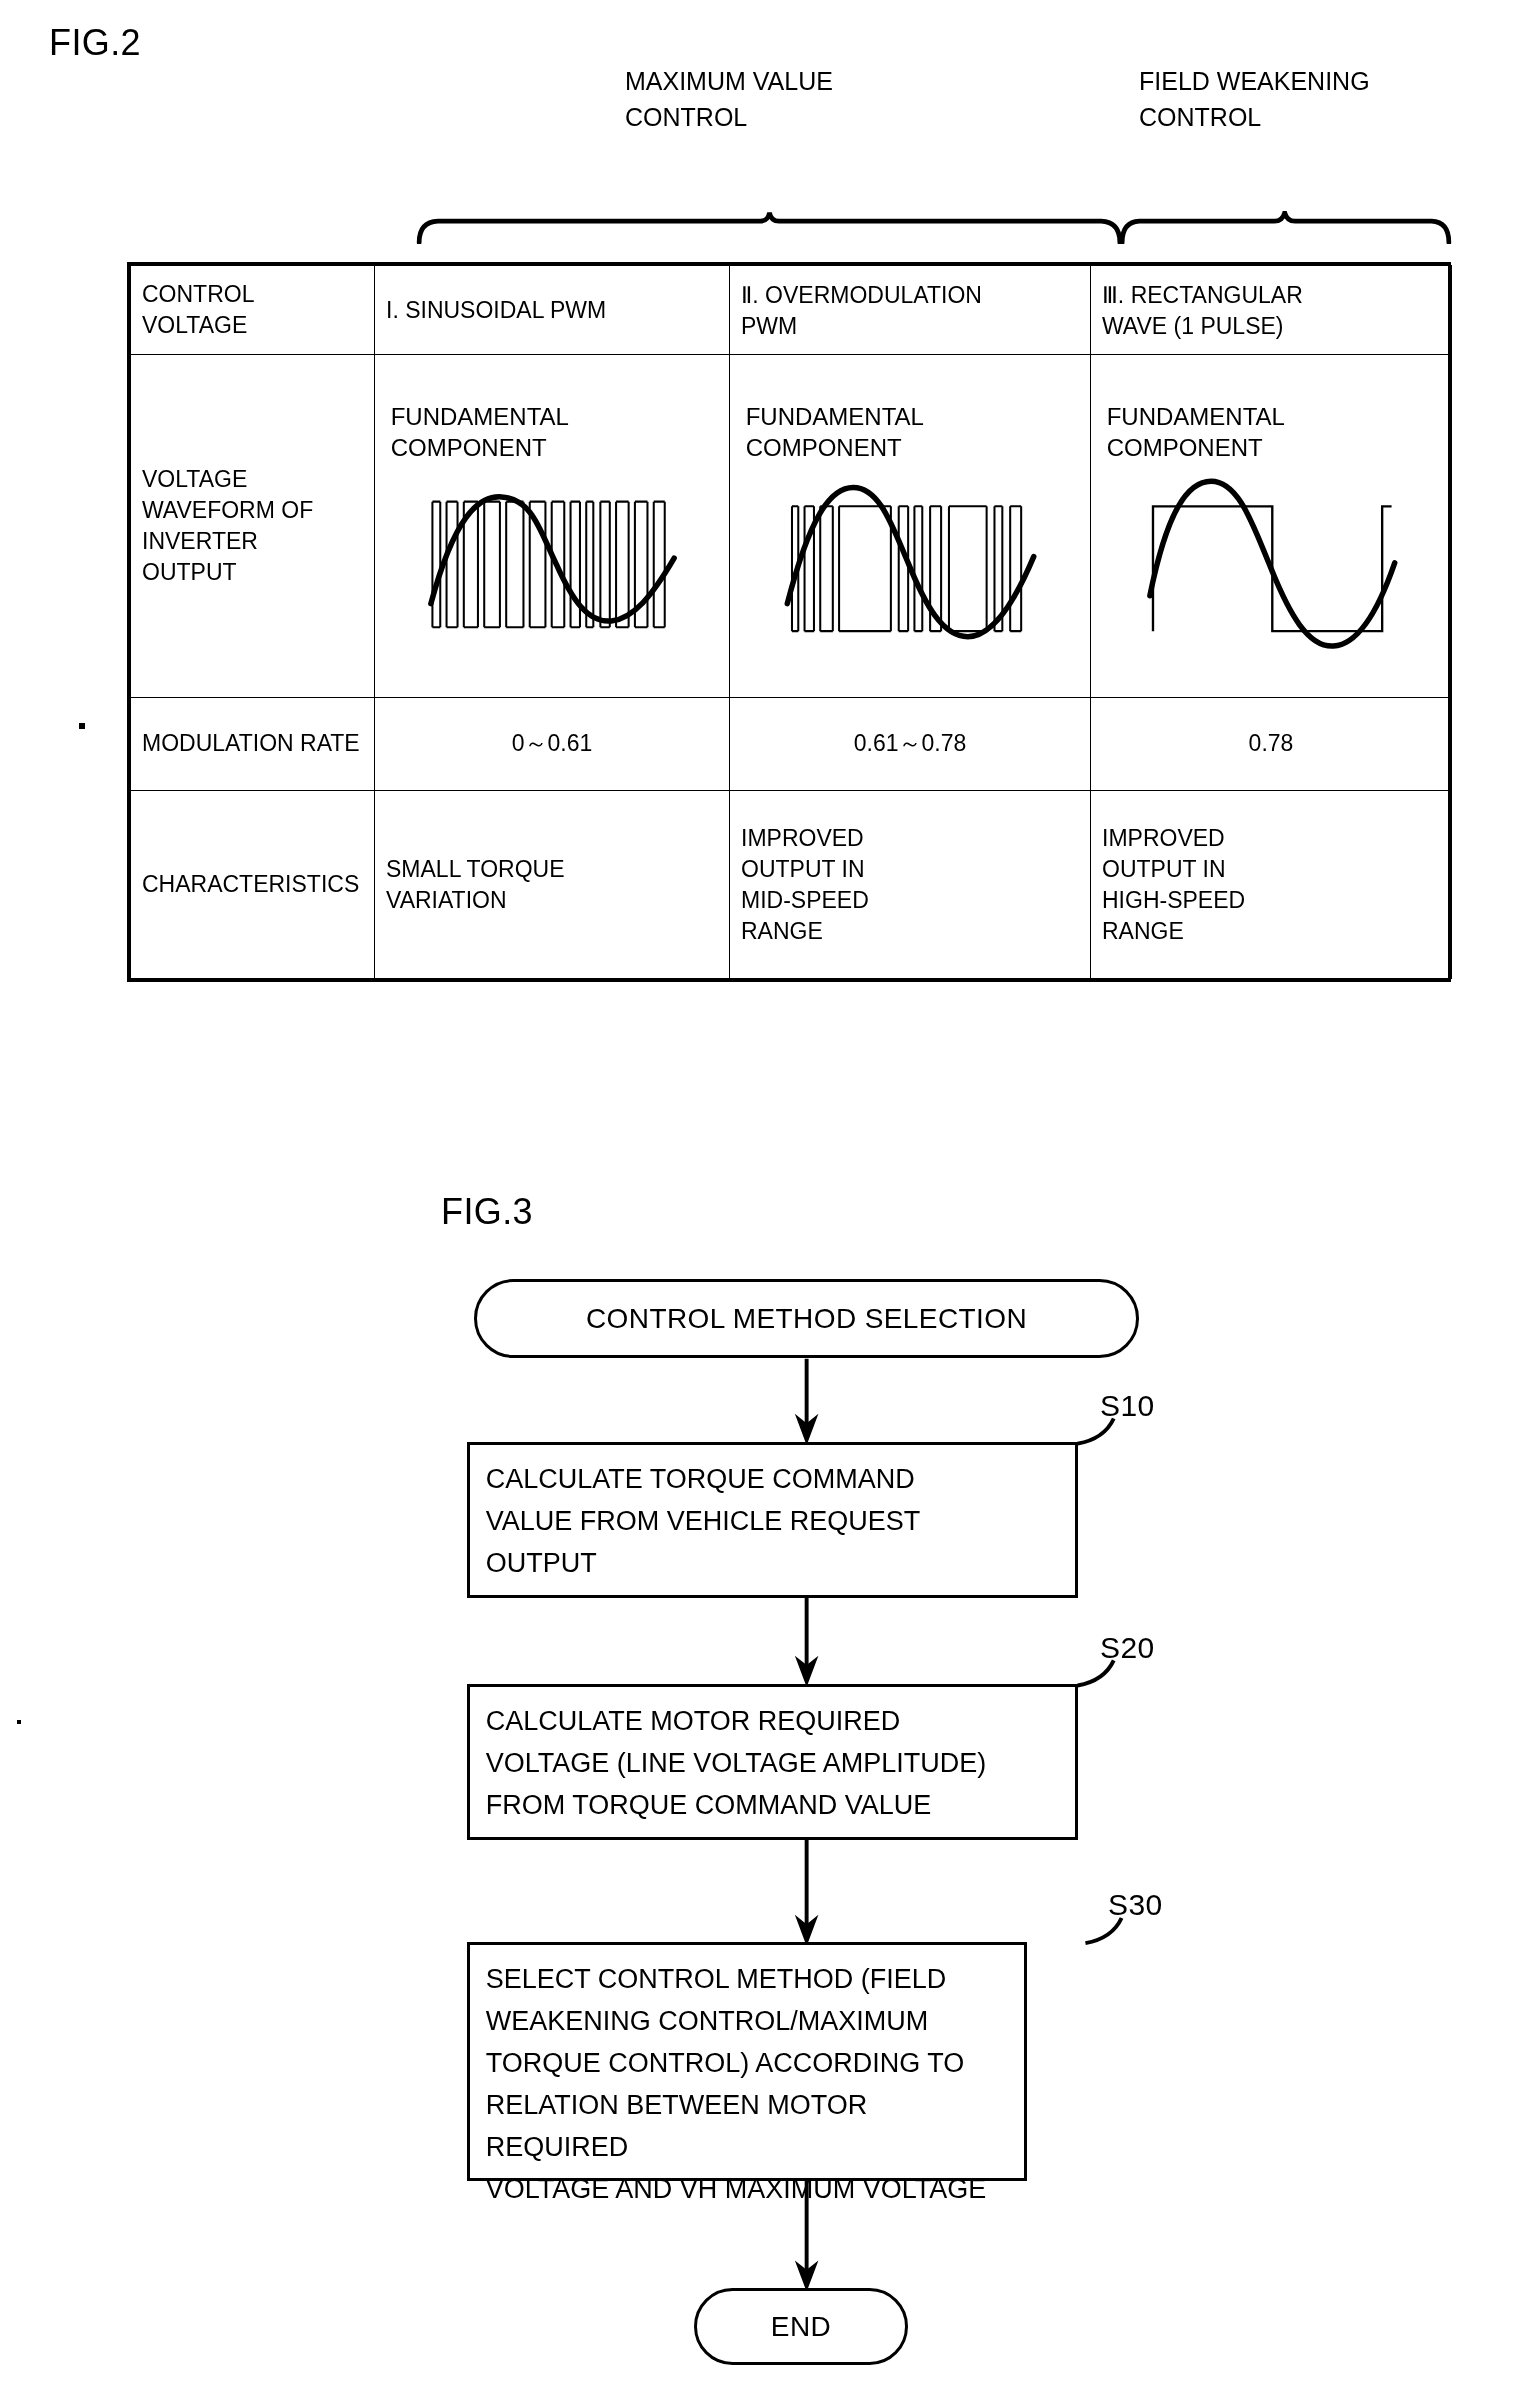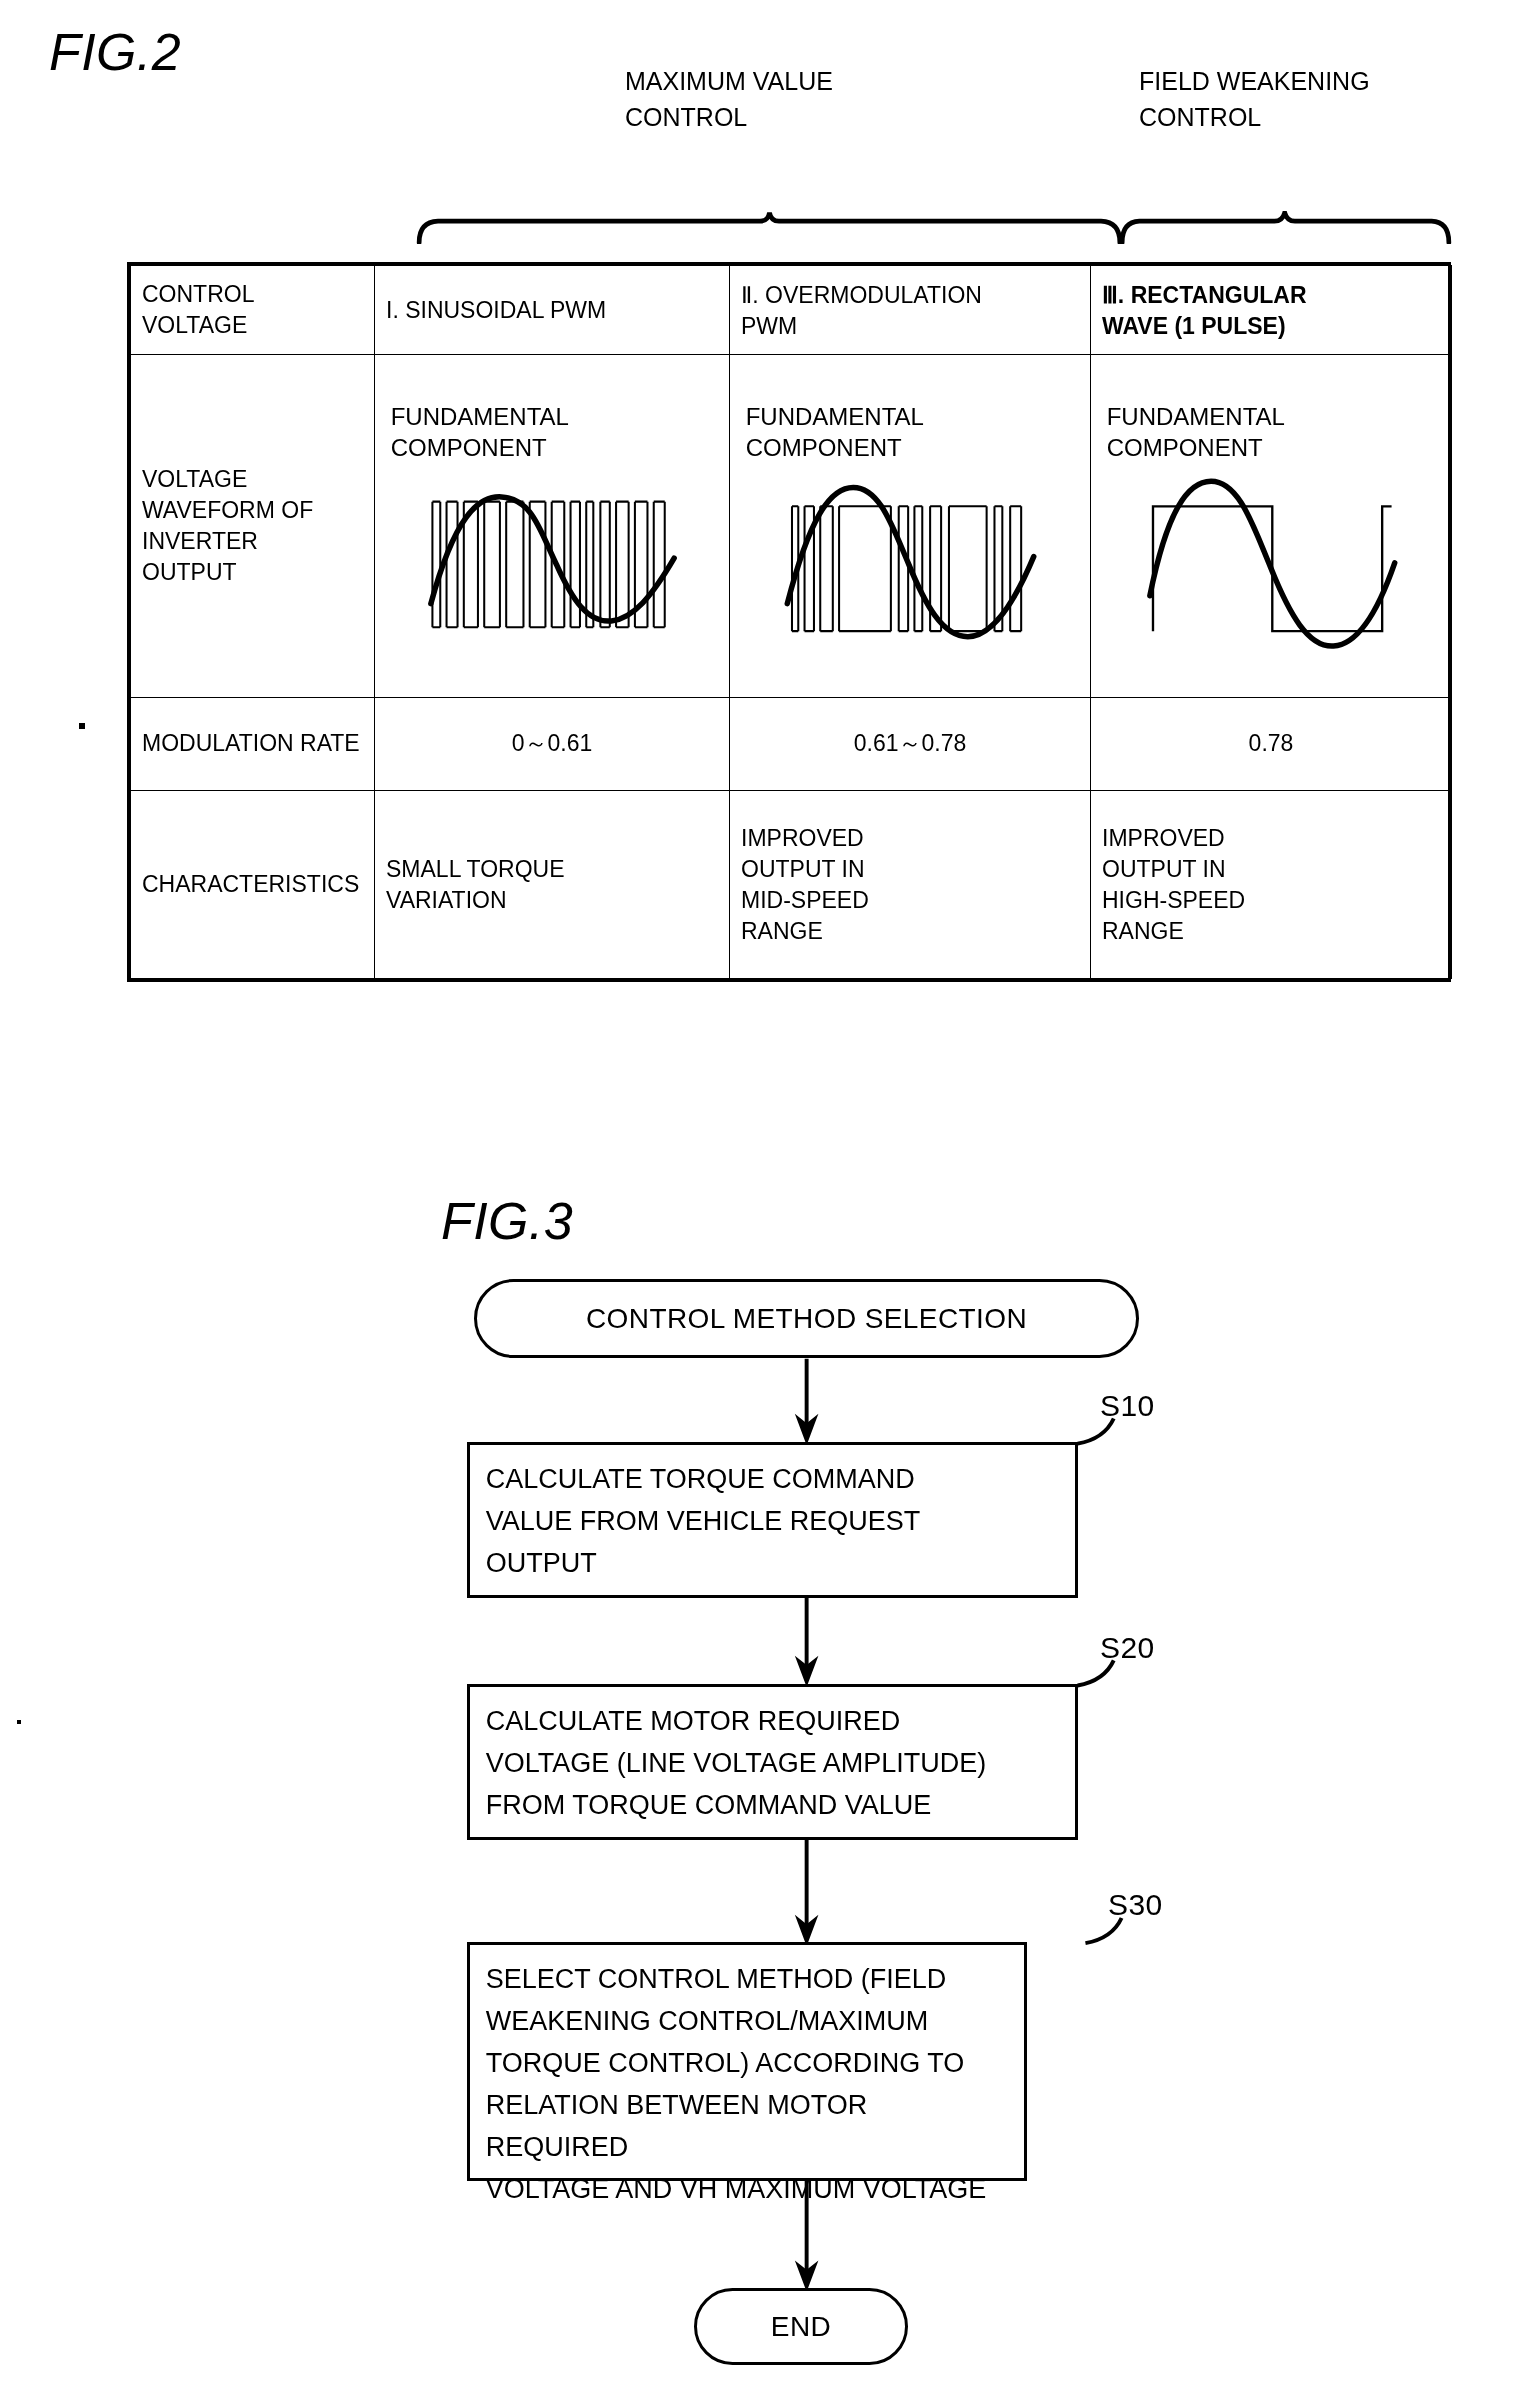--- a/index.html
+++ b/index.html
@@ -14,25 +14,24 @@
     font-family: "Liberation Sans", sans-serif;
     color: #000000;
     overflow: hidden;
   }
 
   
   .abs { position: absolute; }
 
   
   .fig-label {
-    font-size: 52px;
+    font-size: 36px;
     font-weight: 400;
     letter-spacing: 0.4px;
     white-space: nowrap;
-    font-style: italic;
   }
 
   
   .group-head {
     font-size: 25px;
     line-height: 36px;
     text-align: left;
     white-space: pre-line;
   }
 
@@ -183,21 +182,21 @@
     <tbody>
 
       <tr style="height:86px;">
         <td class="rowhead cell-left">CONTROL VOLTAGE</td>
         <td class="hdr-cell cell-left">I. SINUSOIDAL PWM</td>
         <td class="hdr-cell cell-left" style="vertical-align:top; padding-top:14px;margin-top:11px;">
           <span>Ⅱ.</span>
           <span style="white-space:pre-line;">OVERMODULATION
 PWM</span>
         </td>
-        <td class="hdr-cell cell-left" style="vertical-align:top; padding-top:14px;font-weight:bold;">
+        <td class="hdr-cell cell-left" style="vertical-align:top; padding-top:14px;">
           <span>Ⅲ.</span>
           <span style="white-space:pre-line;">RECTANGULAR
 WAVE (1 PULSE)</span>
         </td>
       </tr>
 
       <tr style="height:330px;">
         <td class="rowhead-tall cell-left">VOLTAGE
 WAVEFORM OF
 INVERTER

